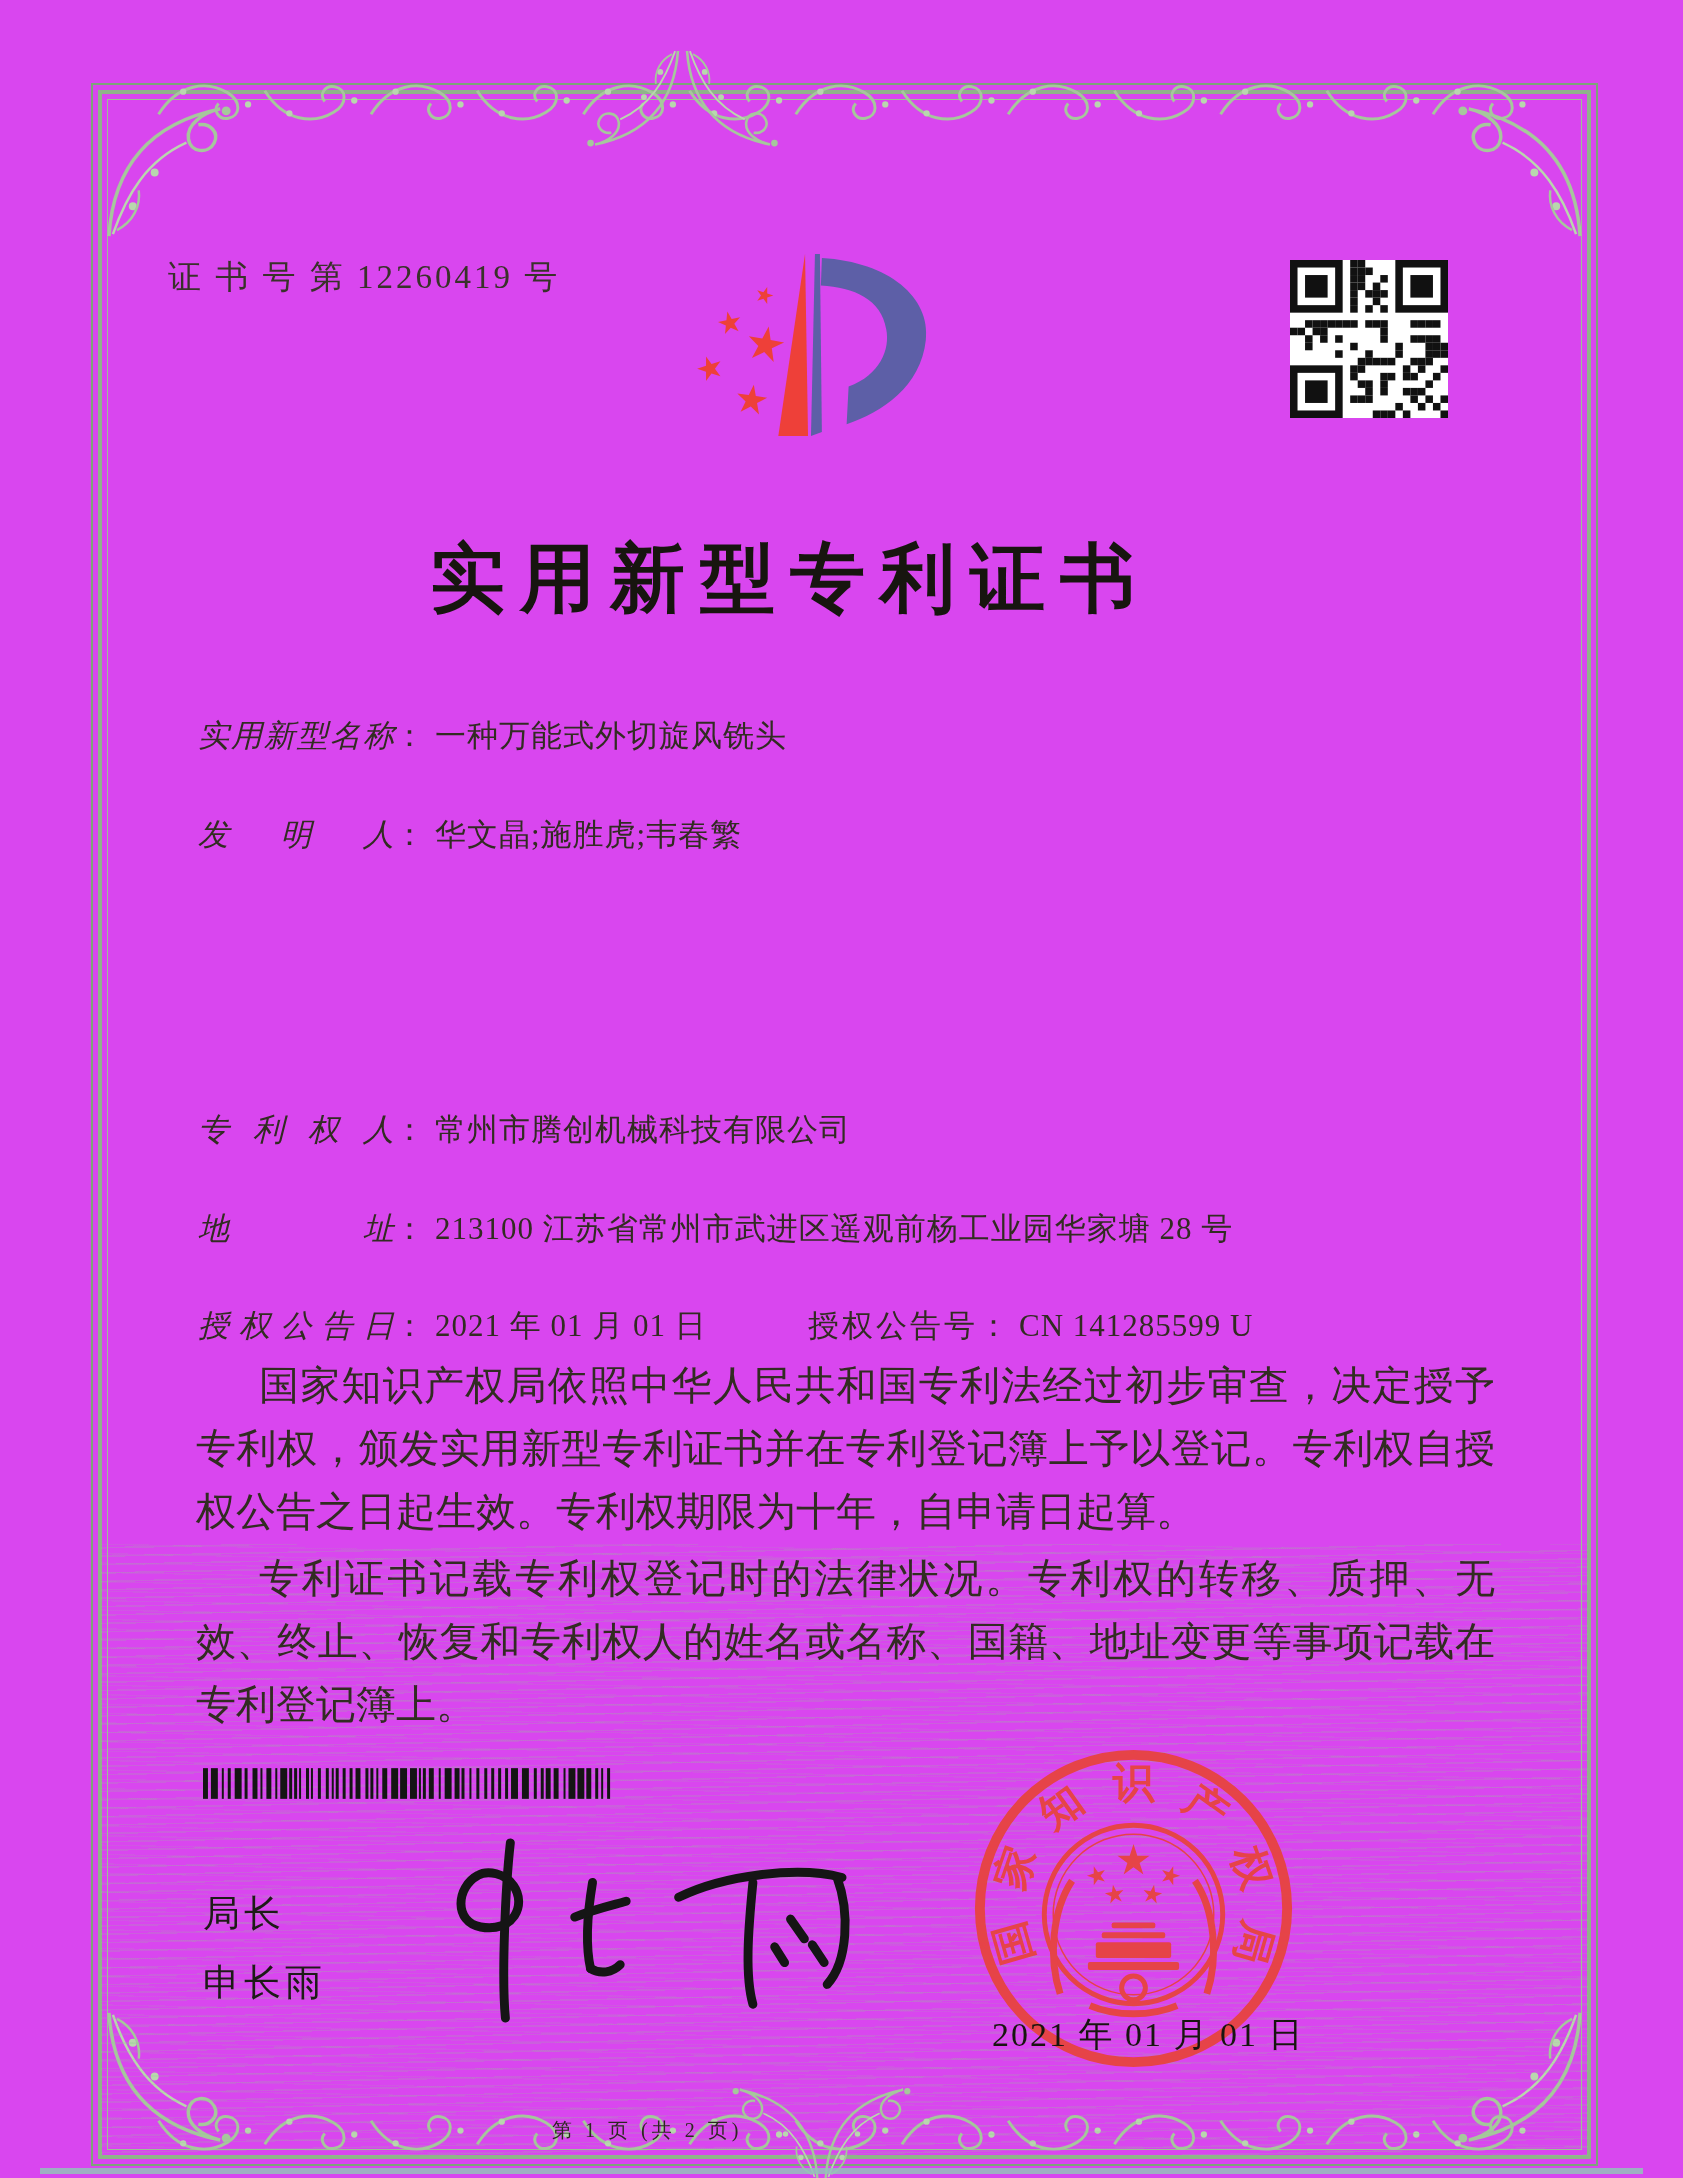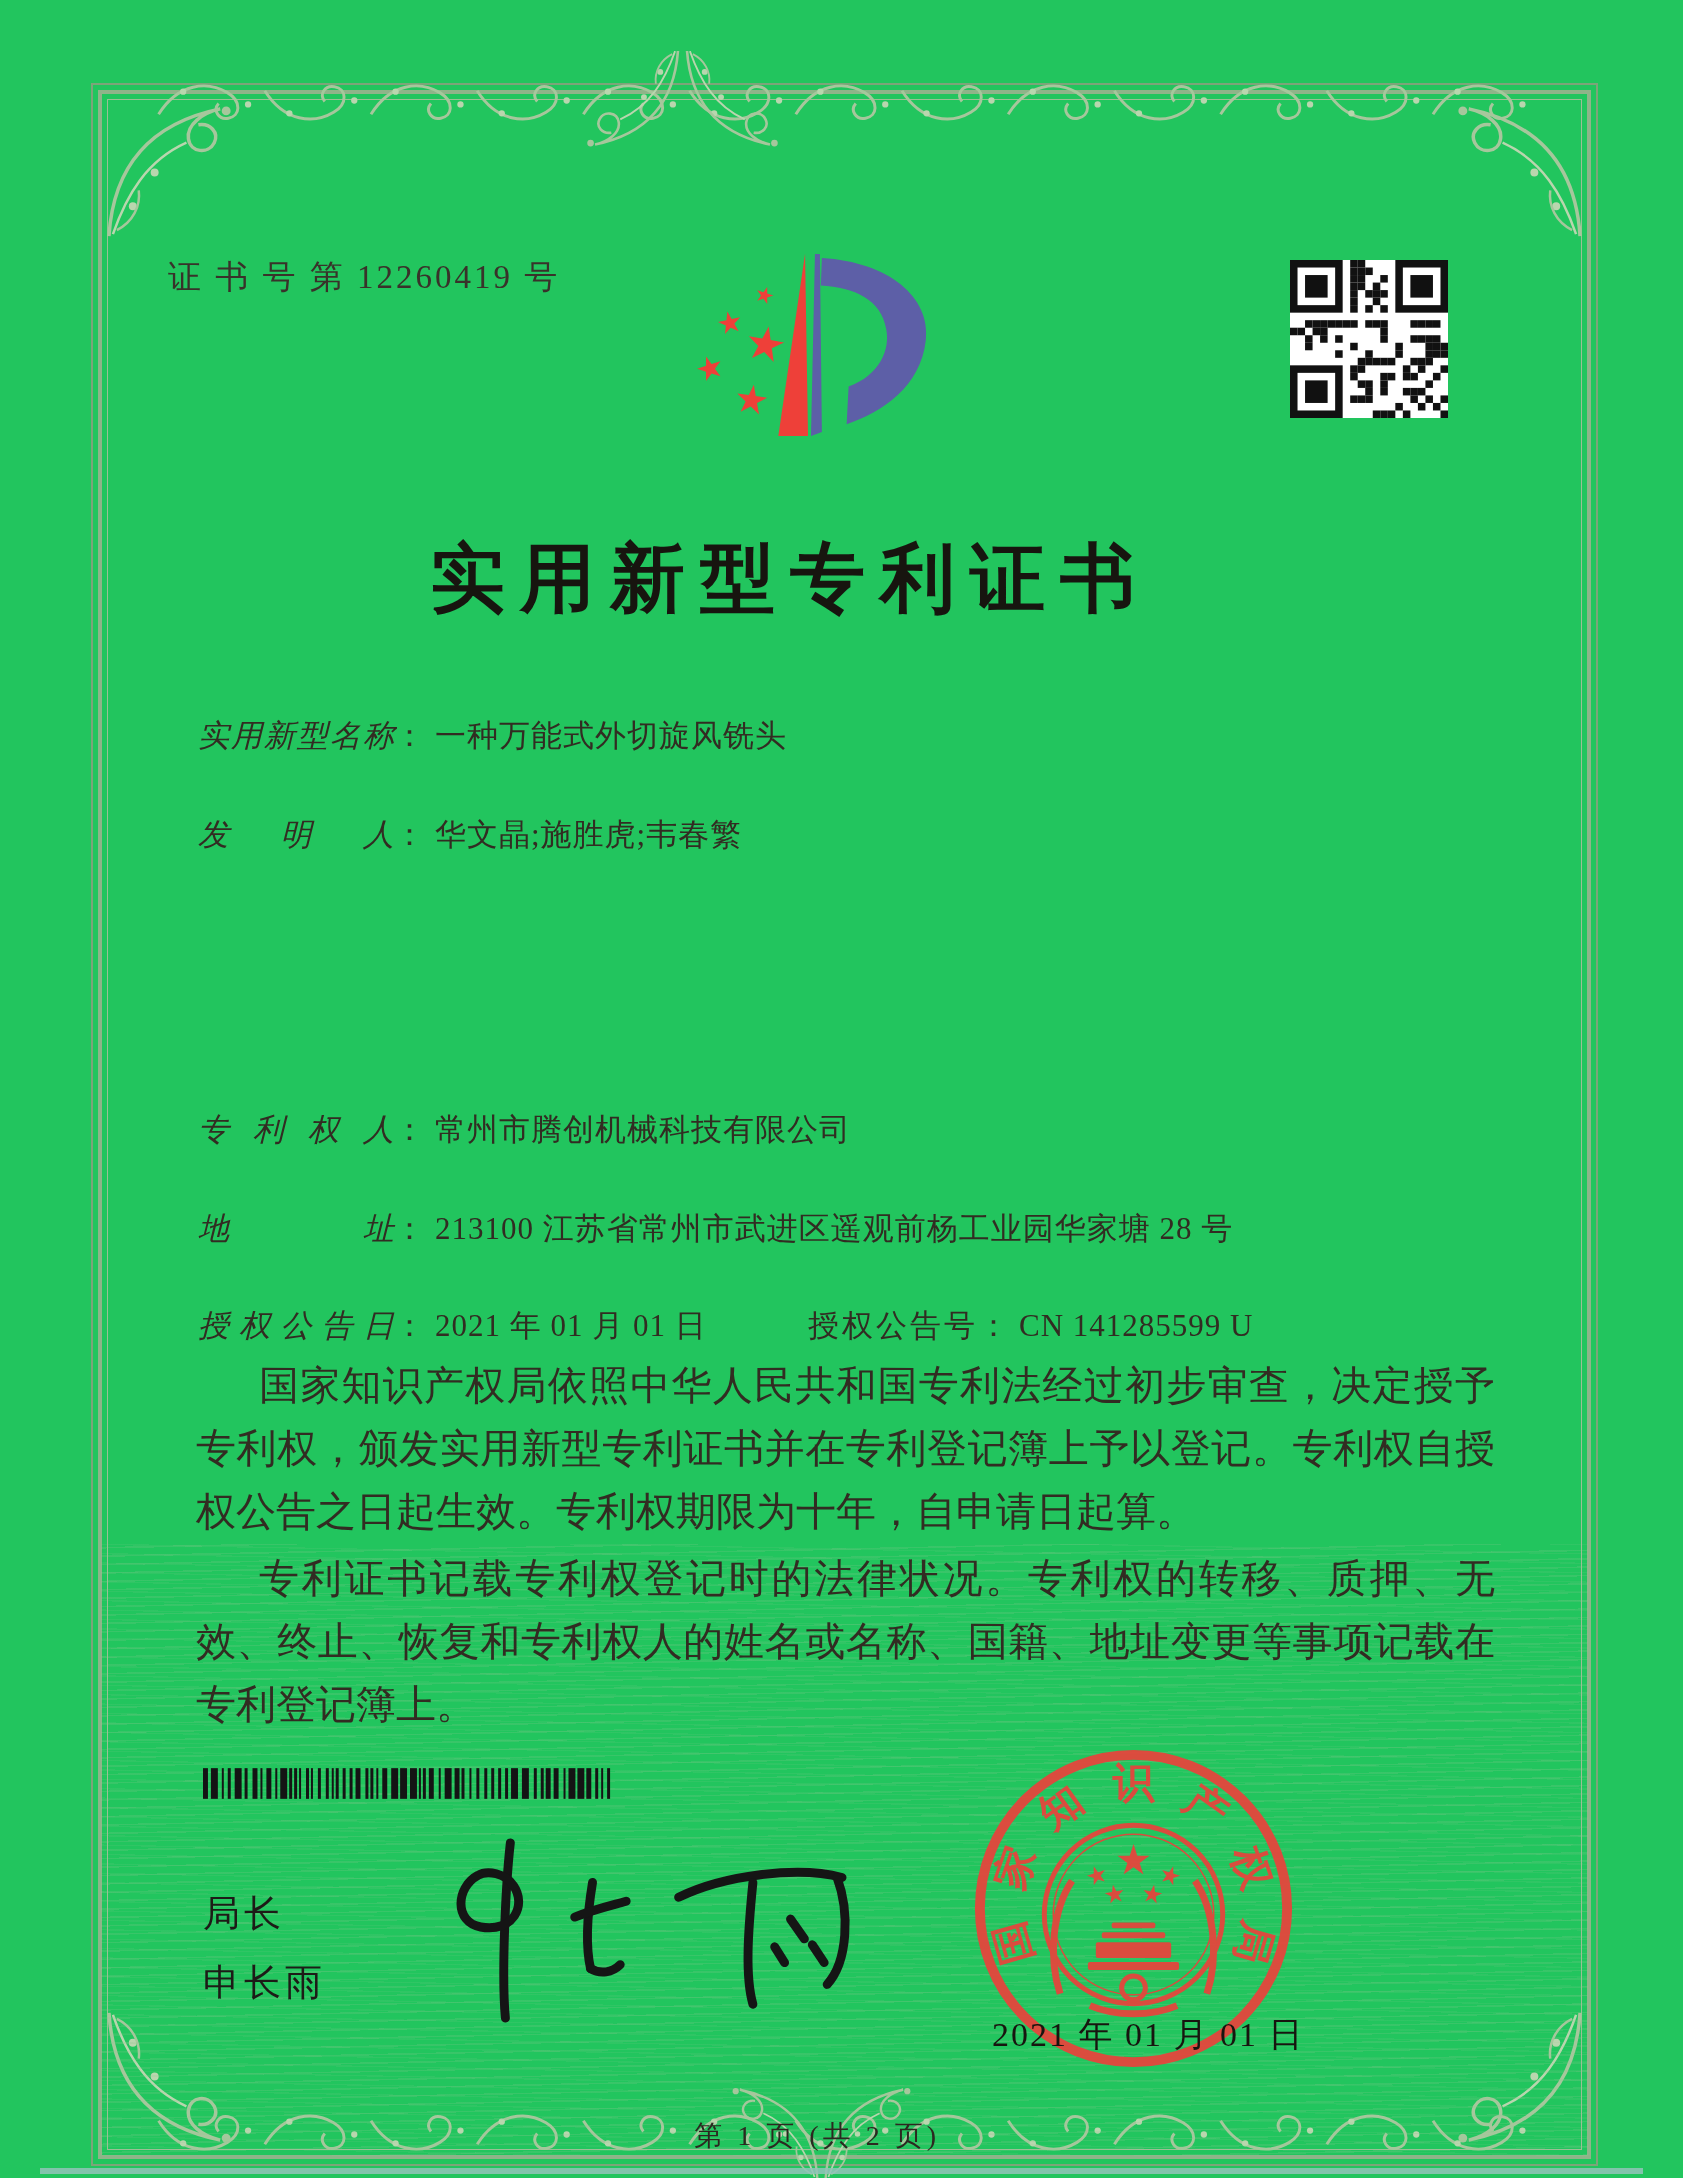--- a/index.html
+++ b/index.html
@@ -1,18 +1,18 @@
 <!DOCTYPE html>
 <html><head>
 <meta charset="utf-8">
 <style>
   html,body{margin:0;padding:0;background:#e8e8e4;}
   .page{
     position:relative;width:1683px;height:2178px;margin:0 auto;
-    background:#22c55e;overflow:hidden;
+    background:#d946ef;overflow:hidden;
     font-family:"Liberation Serif","DejaVu Serif",serif;color:#2e2a23;
   }
   
   .frame-a{position:absolute;left:91px;top:83px;right:85px;bottom:12px;border:2px solid #7da479;}
   .frame-b{position:absolute;left:98px;top:90px;right:92px;bottom:19px;border:4px solid #8fb489;}
   .frame-c{position:absolute;left:107px;top:99px;right:101px;bottom:28px;border:1px solid #9cbf95;}
   .corner{position:absolute;width:149px;height:149px;}
   .corner.tl{left:103px;top:95px;}
   .corner.tr{right:97px;top:95px;transform:scaleX(-1);}
   .corner.bl{left:103px;bottom:24px;transform:scaleY(-1);}
@@ -54,21 +54,21 @@
   .law-text p + p{margin-top:4px;}
 
   
   .barcode{position:absolute;left:203px;top:1768px;}
   .signer{position:absolute;left:203px;top:1879px;font-family:"Liberation Sans","DejaVu Sans",sans-serif;
           font-size:37px;color:#1d1b17;letter-spacing:4px;line-height:69px;}
   .signature{position:absolute;left:426px;top:1828px;}
   .seal{position:absolute;left:965px;top:1740px;opacity:.93;}
   .sealchar{font-family:"Liberation Serif","DejaVu Serif",serif;font-weight:700;fill:#e8433c;}
   .seal-date{position:absolute;left:992px;top:2012px;font-size:34px;color:#17150f;letter-spacing:2px;white-space:nowrap;z-index:5;}
-  .footer{position:absolute;left:552px;top:2117px;width:388px;text-align:right;font-size:28px;color:#2c2820;letter-spacing:4px;}
+  .footer{position:absolute;left:552px;top:2117px;width:388px;text-align:left;font-size:20px;color:#2c2820;letter-spacing:4px;}
 </style>
 </head>
 <body>
 
 <div class="page">
 
   <svg width="0" height="0" style="position:absolute">
     <defs>
       <path id="star" d="M0,-1 L0.2245,-0.309 L0.9511,-0.309 L0.3633,0.118 L0.5878,0.809 L0,0.382 L-0.5878,0.809 L-0.3633,0.118 L-0.9511,-0.309 L-0.2245,-0.309 Z"></path>
       <g id="flourish">

